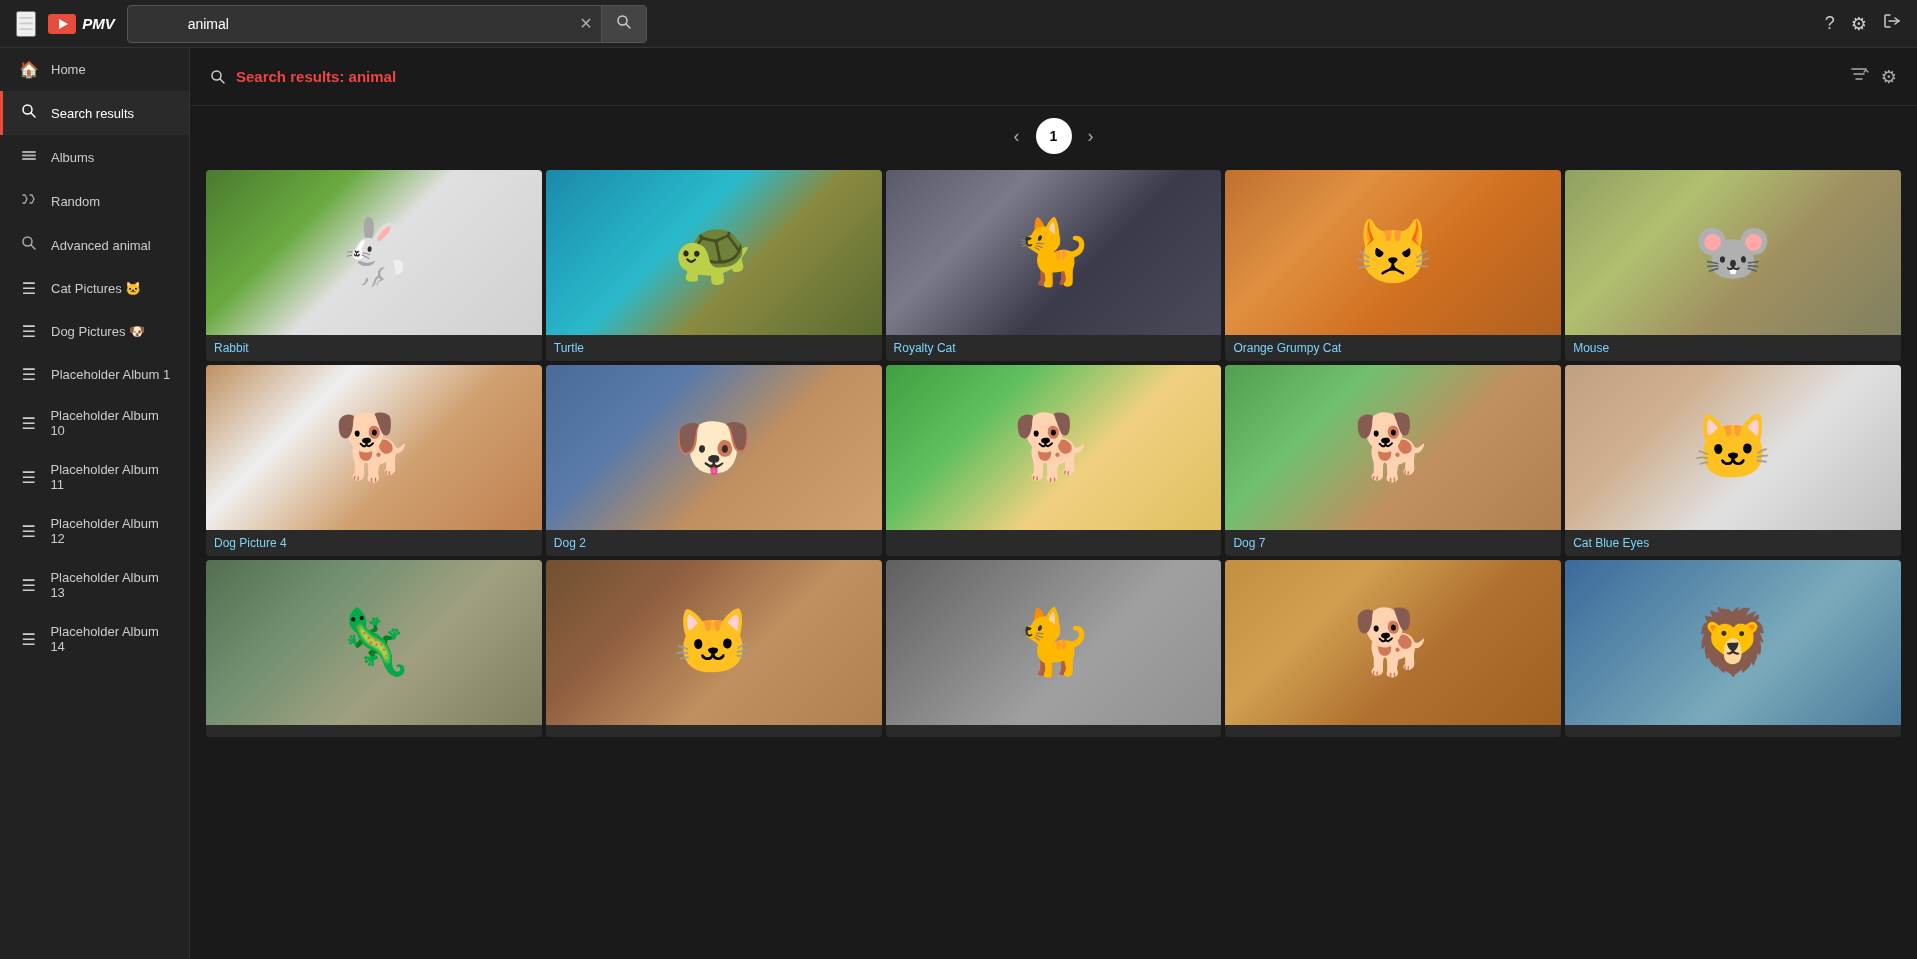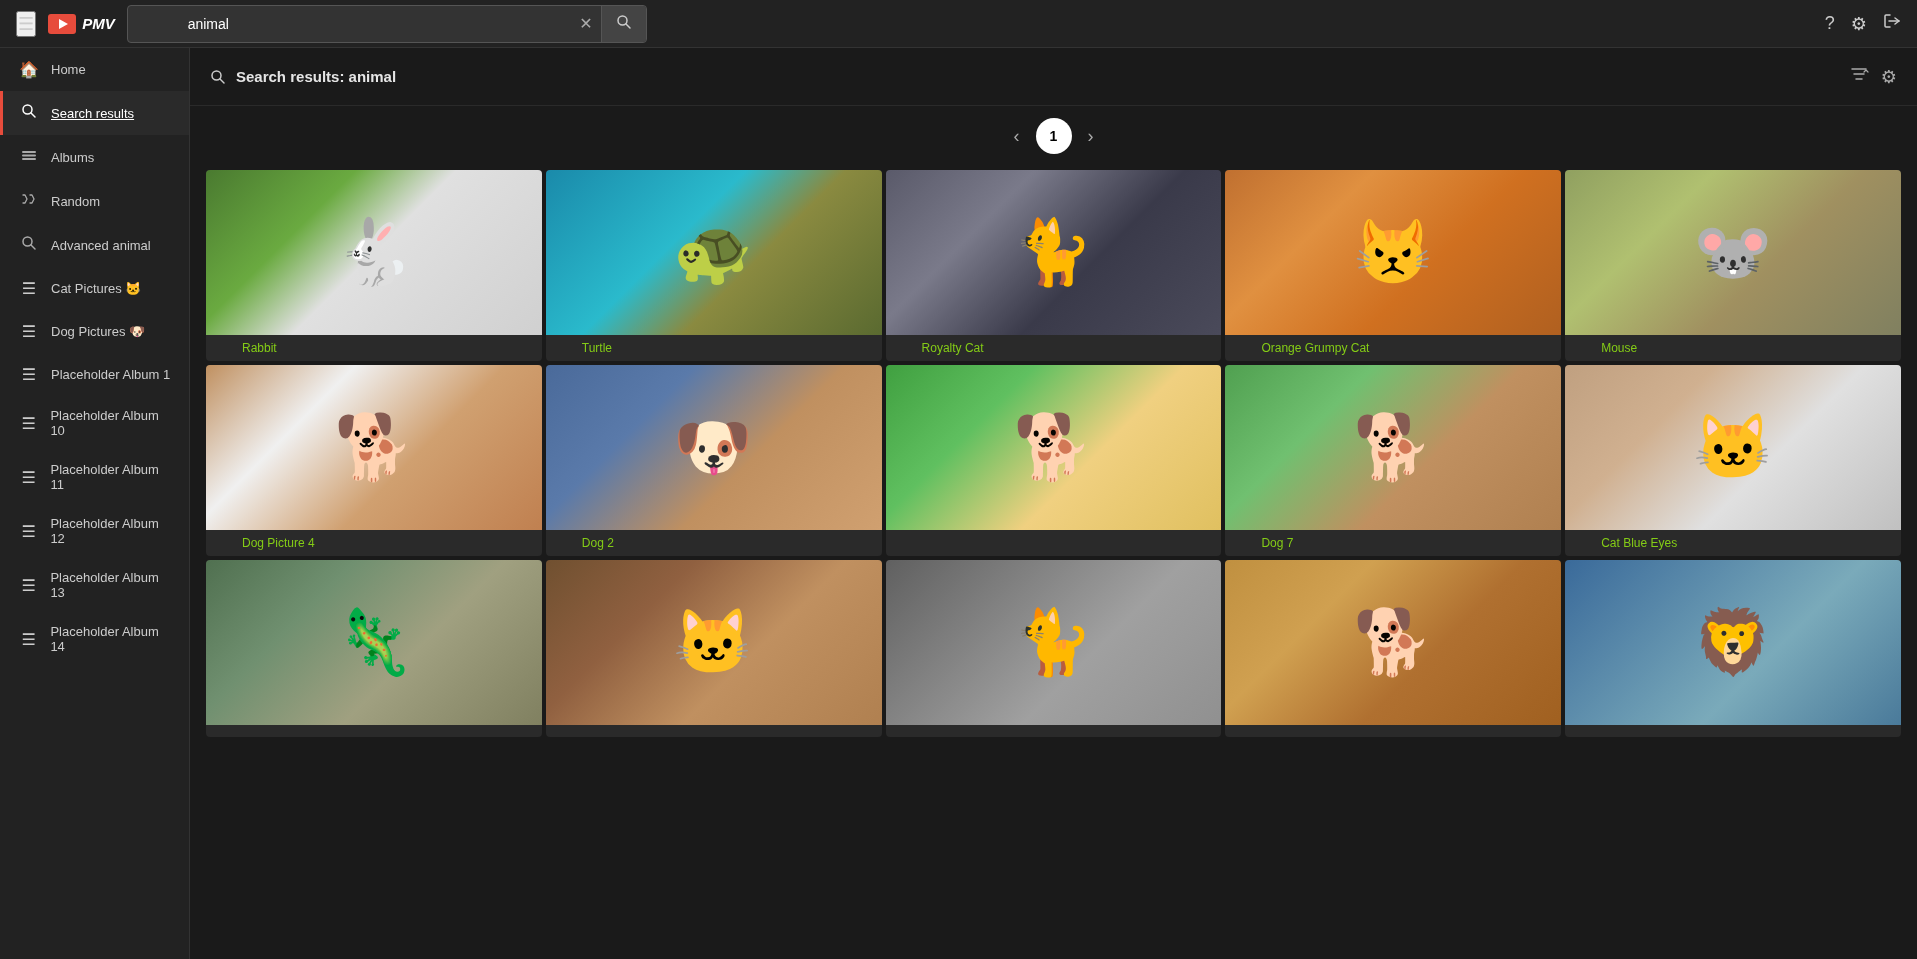--- a/index.html
+++ b/index.html
@@ -128,21 +128,20 @@
       gap: 12px;
       padding: 12px 16px;
       cursor: pointer;
       color: #ccc;
       border-left: 3px solid transparent;
     }
     .sidebar-item.active {
       background: #2a2a2a;
       color: #fff;
       border-left: 3px solid #e74c3c;
-      text-decoration: underline;
     }
     .sidebar-item .icon { font-size: 16px; width: 20px; text-align: center; }
     .sidebar-item .label { font-size: 13px; }
 
     
     .content {
       flex: 1;
       overflow-y: auto;
       background: #1a1a1a;
       padding: 0;
@@ -156,21 +155,21 @@
       padding: 16px 20px;
       border-bottom: 1px solid #2a2a2a;
       background: #1a1a1a;
     }
     .content-title {
       display: flex;
       align-items: center;
       gap: 10px;
       font-size: 15px;
       font-weight: bold;
-      color: #e5e5e5;
+      color: #ef4444;
     }
     .content-actions {
       display: flex;
       gap: 12px;
     }
     .content-action-btn {
       background: none;
       border: none;
       color: #aaa;
       cursor: pointer;
@@ -217,25 +216,24 @@
     }
     .image-card {
       cursor: pointer;
       background: #2a2a2a;
       border-radius: 4px;
       overflow: hidden;
     }
     .image-label {
       padding: 6px 8px;
       font-size: 12px;
-      color: #84cc16;
+      color: #7dd3fc;
       white-space: nowrap;
       overflow: hidden;
       text-overflow: ellipsis;
-      margin-left: 28px;
     }
 
     
     .img-rabbit { background: linear-gradient(135deg, #4a7a30 0%, #6aaa40 30%, #e0e0e0 50%, #d0d0d0 100%); }
     .img-turtle { background: linear-gradient(135deg, #1a8aaa 0%, #2abacc 40%, #8a8a40 60%, #5a6a30 100%); }
     .img-royaltycat { background: linear-gradient(135deg, #5a5a6a 0%, #7a7a8a 30%, #3a3a4a 60%, #4a4a5a 100%); }
     .img-orangecat { background: linear-gradient(135deg, #c07030 0%, #e09040 30%, #d07020 60%, #b06020 100%); }
     .img-mouse { background: linear-gradient(135deg, #90a060 0%, #b0c070 30%, #a09060 60%, #808060 100%); }
     .img-dog4 { background: linear-gradient(135deg, #c09060 0%, #f0f0f0 30%, #d0a070 60%, #c08050 100%); }
     .img-dog2 { background: linear-gradient(135deg, #4a6a9a 0%, #5a7aaa 30%, #c09060 60%, #d0a070 100%); }

